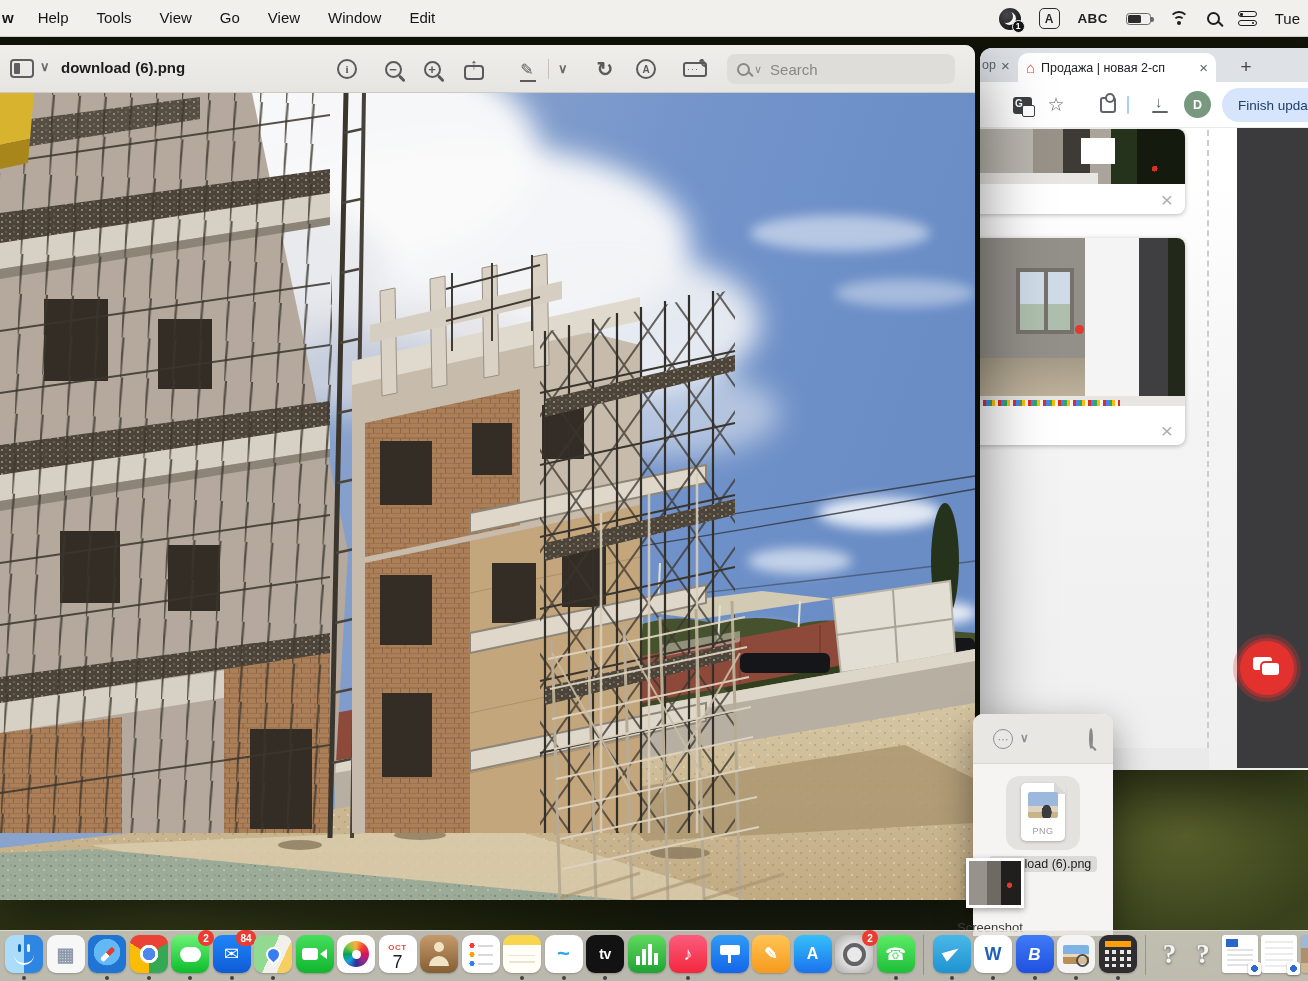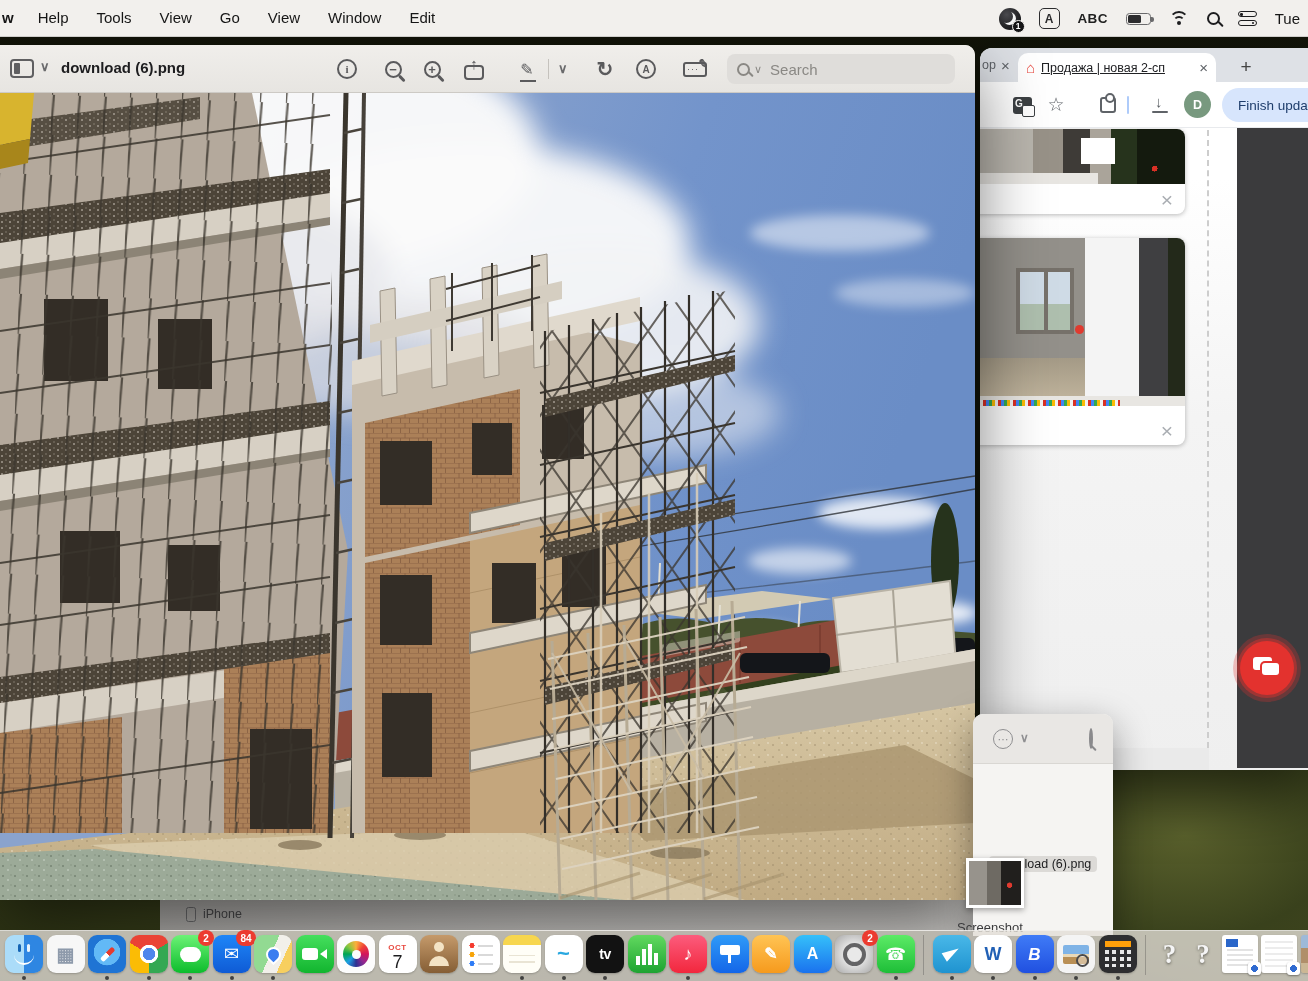--- a/index.html
+++ b/index.html
@@ -58,21 +58,21 @@
   
   .browser{position:absolute;left:980px;top:48px;width:328px;height:722px;z-index:10;
     border-radius:12px 0 0 0;background:#fff;box-shadow:0 22px 60px rgba(0,0,0,.5);}
   .tabstrip{position:relative;height:34px;background:#dee1e6;border-radius:12px 0 0 0;}
   .bgtab{position:absolute;left:0;top:0;height:34px;width:36px;display:flex;align-items:center;
     font-size:12.5px;color:#5f6368;padding-left:2px;gap:5px;border-radius:12px 0 0 0;}
   .tab-close{color:#5f6368;font-size:15px;line-height:1;}
   .tab{position:absolute;left:38px;top:5px;height:29px;width:198px;background:#fff;
     border-radius:10px 10px 0 0;display:flex;align-items:center;padding:0 8px;gap:6px;}
   .favicon-house{color:#e8453c;font-size:15px;font-weight:700;line-height:1;}
-  .tab-title{font-size:12.5px;color:#202124;white-space:nowrap;overflow:hidden;max-width:138px;text-decoration:underline;}
+  .tab-title{font-size:12.5px;color:#202124;white-space:nowrap;overflow:hidden;max-width:138px;}
   .tab .tab-close{margin-left:auto;}
   .newtab{position:absolute;left:252px;top:5px;width:28px;height:28px;display:flex;align-items:center;
     justify-content:center;font-size:19px;color:#444;border-radius:50%;}
   .toolbar{position:relative;height:46px;background:#fff;border-bottom:1px solid #e8eaed;overflow:hidden;}
   .tb-ic{position:absolute;top:9px;width:28px;height:28px;display:flex;align-items:center;justify-content:center;}
   .gtrans{width:19px;height:17px;background:#3c4043;border-radius:3px;position:relative;}
   .gtrans::before{content:"G";position:absolute;left:2.5px;top:1px;color:#fff;font-size:10px;font-weight:700;}
   .gtrans::after{content:"";position:absolute;right:-3px;bottom:-3px;width:11px;height:10px;background:#fff;
     border:1.5px solid #3c4043;border-radius:2px;}
   .star{position:relative;width:18px;height:18px;color:#5f6368;font-size:19px;line-height:18px;text-align:center;}
@@ -295,24 +295,20 @@
     background-size:28px 26px;background-position:4px 6px;background-repeat:no-repeat;}
   .t3{width:40px;background:linear-gradient(180deg,#9db9d8 0 35%,#b08f6a 35% 75%,#cbb794 75%);}
 </style>
 </head>
 <body>
 
 <div class="screen">
 
   <div class="wallpaper"></div>
 
-  <div class="iphone-strip">
-    <span class="ph"></span>
-    <span>iPhone</span>
-  </div>
 
   <div class="browser">
     <div class="tabstrip">
       <div class="bgtab">
         <span>op</span>
         <span class="tab-close">×</span>
       </div>
       <div class="tab">
         <span class="favicon-house">⌂</span>
         <span class="tab-title">Продажа | новая 2-сп</span>
@@ -700,20 +696,26 @@
       </svg>
     </div>
   </div>
 
   <div class="fpanel">
     <div class="fp-head">
       <span class="fp-more">⋯</span>
       <span class="fp-chev">∨</span>
       <span class="fp-mag"><span class="cssmag"></span></span>
     </div>
+    <div class="ftile">
+      <div class="pngicon">
+        <i class="mini" style="position:absolute;left:7px;top:9px;width:30px;height:26px;border-radius:2px;background:radial-gradient(8px 12px at 62% 78%,#3c3c3e 60%,rgba(0,0,0,0) 65%),linear-gradient(180deg,#9db8dd 0 52%,#ddd3c0 52% 78%,#c8b489 78%);"></i>
+        <span class="lbl">PNG</span>
+      </div>
+    </div>
     <div class="fname">
       <span>download (6).png</span>
     </div>
     <div class="flabel2">Screenshot</div>
   </div>
   <div class="mini-thumb">
       <i></i>
     </div>
 
   <div class="dock">

